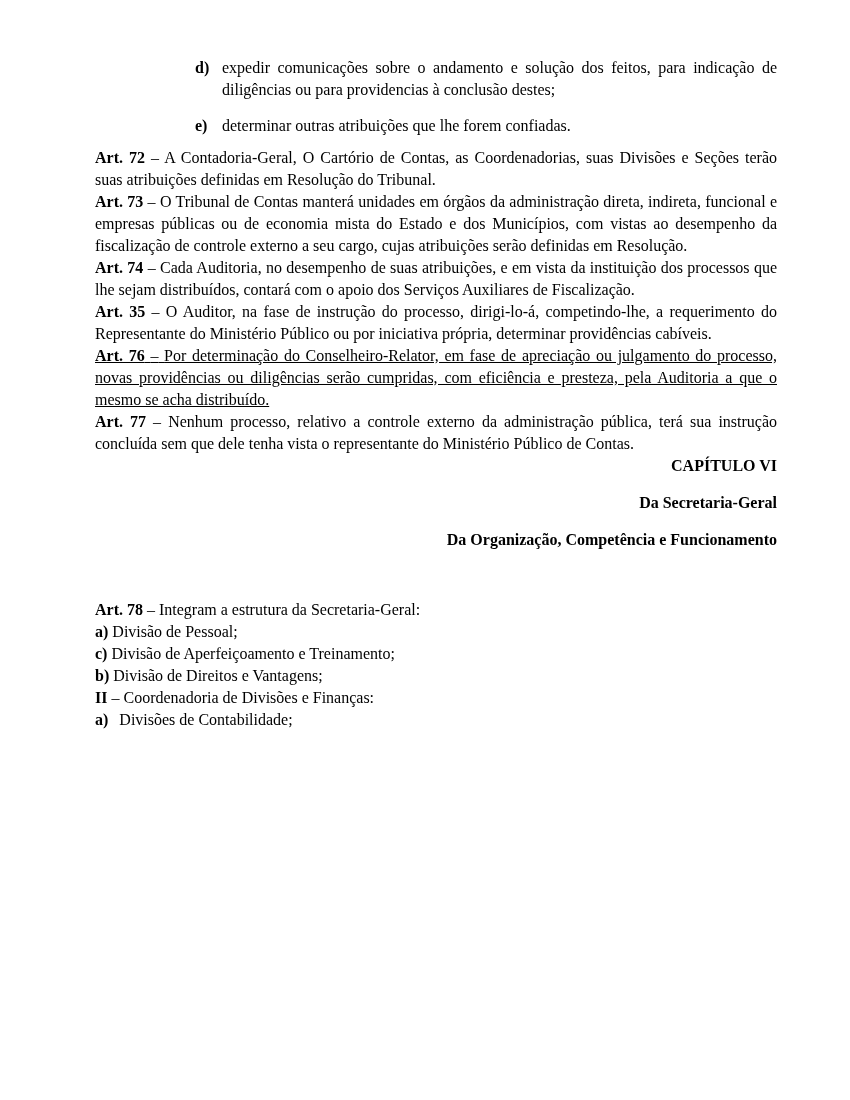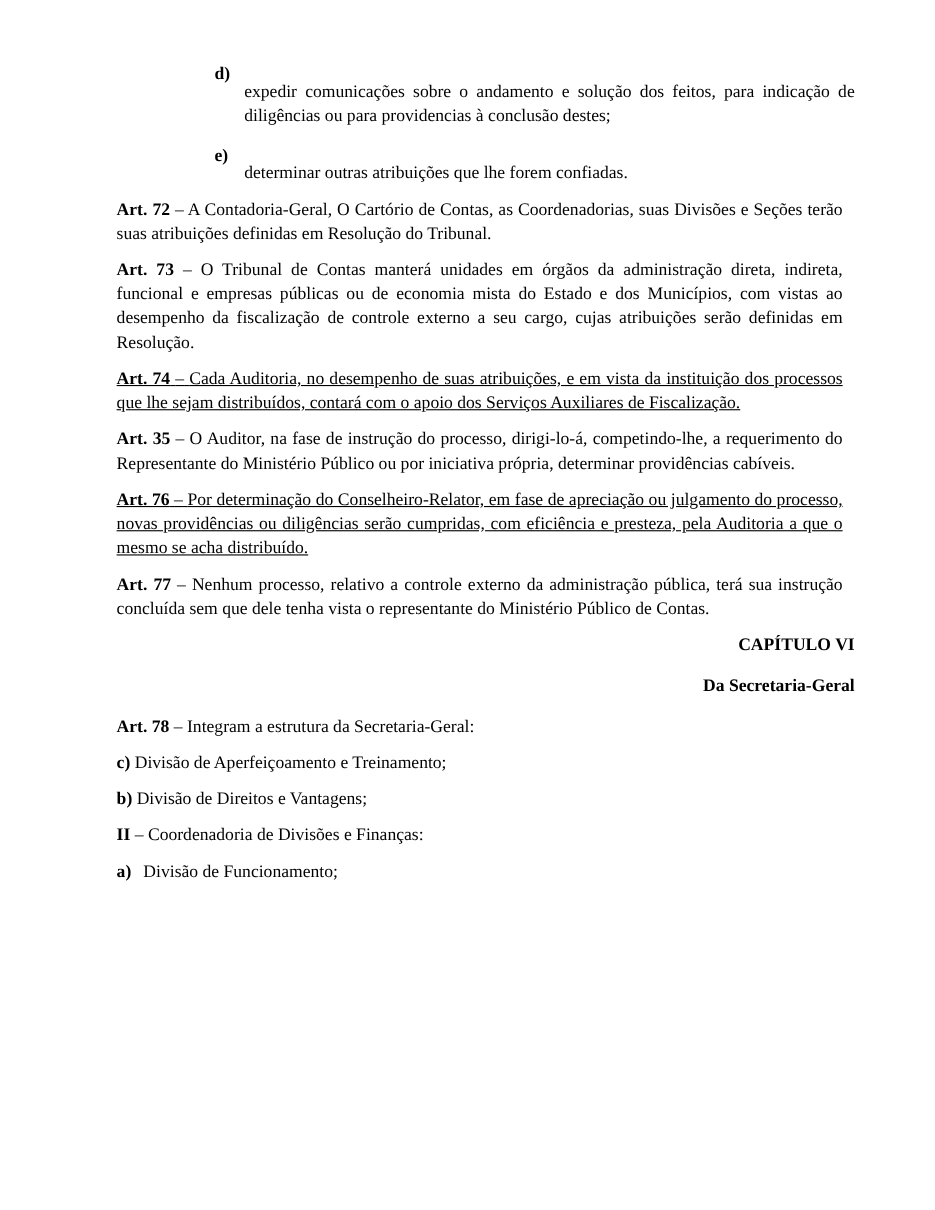--- a/index.html
+++ b/index.html
@@ -15,41 +15,40 @@
     box-sizing: border-box;
     background: #ffffff;
     color: #000000;
     padding: 57px 73px 30px 95px;
     font-family: "Liberation Serif", "DejaVu Serif", serif;
     font-size: 16px;
     line-height: 22px;
     overflow: hidden;
   }
   p.art {
-    margin: 11px;
+    margin: 0;
     text-align: justify;
     text-align-last: left;
   }
   .b { font-weight: bold; }
 
   
   .hang {
     display: flex;
     margin-left: 100px;
   }
   .hang .lbl {
     flex: none;
     width: 27px;
     font-weight: bold;
   }
   .hang .txt {
     flex: 1;
     text-align: justify;
     text-align-last: left;
-    margin-top: 16px;
   }
 
   
   .heading {
     margin: 0;
     text-align: right;
     font-weight: bold;
   }
 
   
@@ -57,21 +56,21 @@
   .letter { margin: 0 0 0 70px; }
   .letter.gap-wide .txt-after { margin-left: 7px; }
 
   
   .g8  { margin-bottom: 8px; text-decoration: underline; }
   .g9  { margin-bottom: 9px; }
   .g10 { margin-bottom: 10px; }
   .g11 { margin-bottom: 11px; }
   .g14 { margin-bottom: 14px; }
   .g15 { margin-bottom: 15px; }
-  .g46 { margin-bottom: 46px; text-decoration: underline; }
+  .g46 { margin-bottom: 46px; }
   .g48 { margin-bottom: 48px; }
   .g49 { margin-bottom: 49px; }
 </style>
 </head>
 <body>
 
 <div class="page">
 
   <div class="hang g14">
     <span class="lbl">d)</span>
@@ -114,43 +113,48 @@
   </p>
 
   <p class="art g49">
     <span class="b">Art. 77</span>
     <span>–</span>
     <span>Nenhum processo, relativo a controle externo da administração pública, terá sua instrução concluída sem que dele tenha vista o representante do Ministério Público de Contas.</span>
   </p>
 
   <p class="heading g15">CAPÍTULO VI</p>
   <p class="heading g15">Da Secretaria-Geral</p>
+  <p class="heading g48">Da Organização, Competência e Funcionamento</p>
 
   <p class="art g15">
     <span class="b">Art. 78</span>
     <span>–</span>
     <span>Integram a estrutura da Secretaria-Geral:</span>
   </p>
 
 
+  <p class="art letter g15">
+    <span class="b">a)</span>
+    <span class="txt-after">Divisão de Pessoal;</span>
+  </p>
 
   <p class="art letter g15">
     <span class="b">c)</span>
     <span class="txt-after">Divisão de Aperfeiçoamento e Treinamento;</span>
   </p>
 
   <p class="art letter g15">
     <span class="b">b)</span>
     <span class="txt-after">Divisão de Direitos e Vantagens;</span>
   </p>
 
   <p class="art roman g15">
     <span class="b">II</span>
     <span>–</span>
     <span>Coordenadoria de Divisões e Finanças:</span>
   </p>
 
   <p class="art letter gap-wide">
     <span class="b">a)</span>
-    <span class="txt-after">Divisão de Funcionamento;</span>
+    <span class="txt-after">Divisões de Contabilidade;</span>
   </p>
 
 </div>
 
 </body></html>

